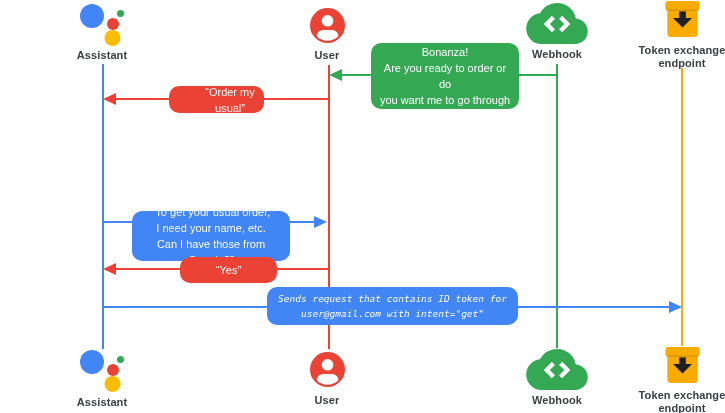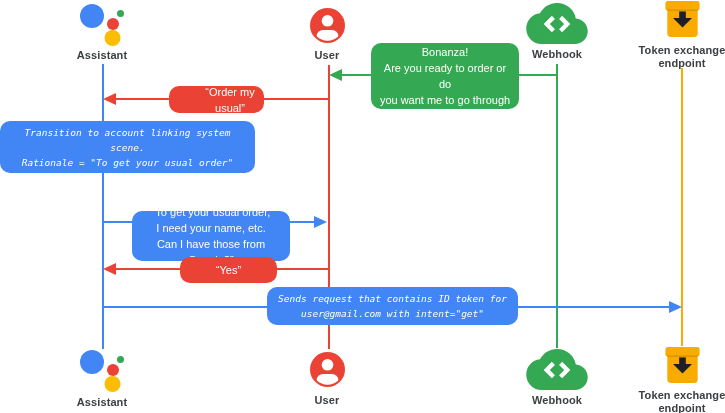--- a/index.html
+++ b/index.html
@@ -111,22 +111,20 @@
 you want me to go through
 the drinks with you?”</div>
   </div>
 
   <div>
     <div class="msg-line" style="left: 115px; top: 98px; width: 214px; background-color: rgb(234, 67, 53);"></div>
     <div class="ah ah-left" style="left: 103px; top: 93px; border-right-color: rgb(234, 67, 53);"></div>
     <div class="bubble" style="left: 169px; top: 86px; width: 95px; height: 27px; background-color: rgb(234, 67, 53); padding-left: 33px;">“Order my usual”</div>
   </div>
 
-  <div class="bubble code" style="left: 0px; top: 121px; width: 255px; height: 52px; background-color: rgb(66, 133, 244);">Transition to account linking system scene.
-Rationale = "To get your usual order"</div>
 
   <div>
     <div class="msg-line" style="left: 103px; top: 221px; width: 211px; background-color: rgb(66, 133, 244);"></div>
     <div class="ah ah-right" style="left: 314px; top: 216px; border-left-color: rgb(66, 133, 244);"></div>
     <div class="bubble" style="left: 132px; top: 211px; width: 158px; height: 50px; background-color: rgb(66, 133, 244);">“To get your usual order,
 I need your name, etc.
 Can I have those from Google?”</div>
   </div>
 
   <div>

